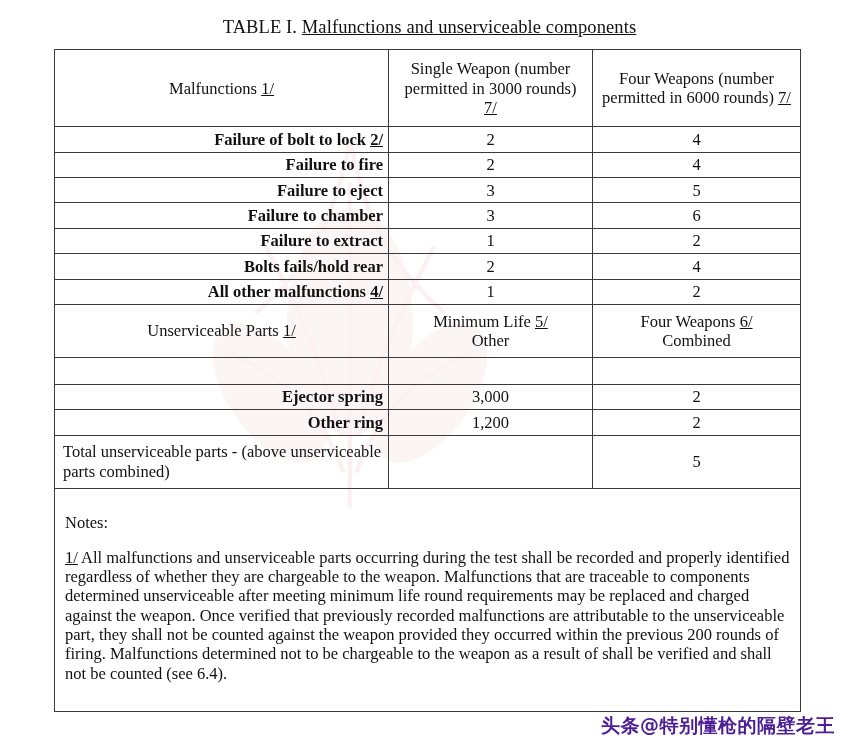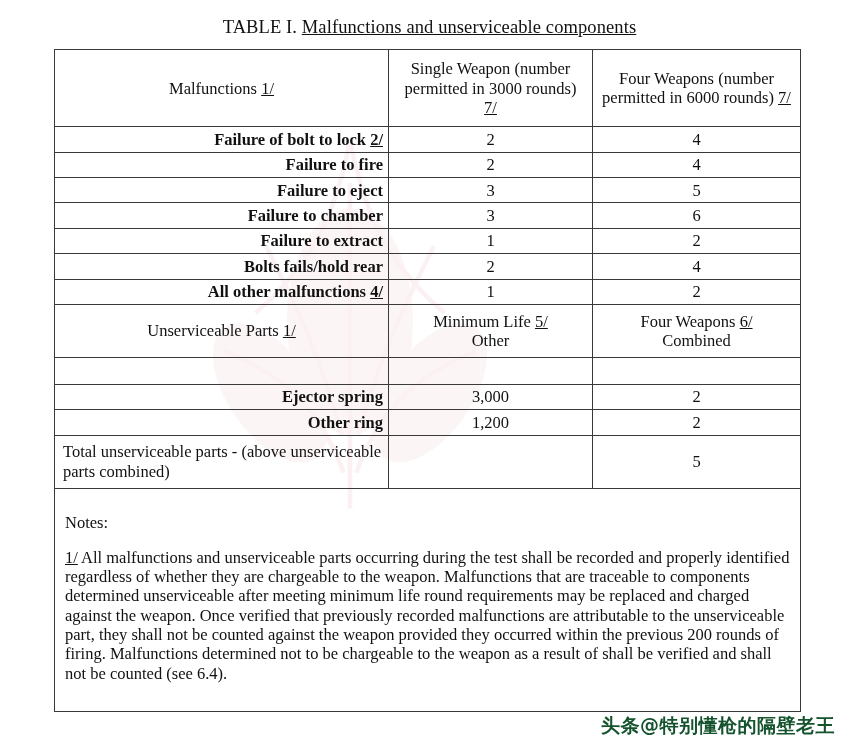--- a/index.html
+++ b/index.html
@@ -116,21 +116,21 @@
 
   
   .handle-wm {
     position: absolute;
     right: 24px;
     bottom: 8px;
     z-index: 5;
     font-family: "DejaVu Sans", sans-serif;
     font-size: 19px;
     font-weight: 700;
-    color: #14532d;
+    color: #4c1d95;
     letter-spacing: 0.5px;
     white-space: nowrap;
   }
 </style>
 </head>
 <body>
 
 <svg class="bg-art" viewBox="0 0 200 200" aria-hidden="true">
   <g fill="none" stroke="#e8b6bd" stroke-width="2.2" opacity="0.85">
     <path d="M100 10 C 92 50, 80 70, 55 92"></path>

